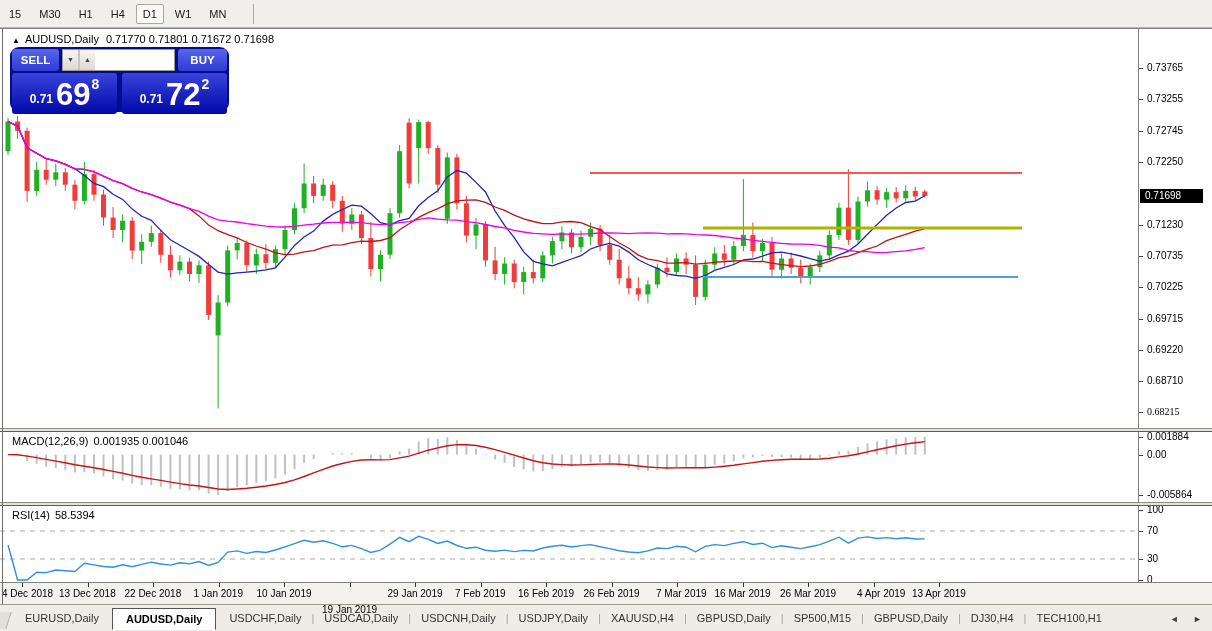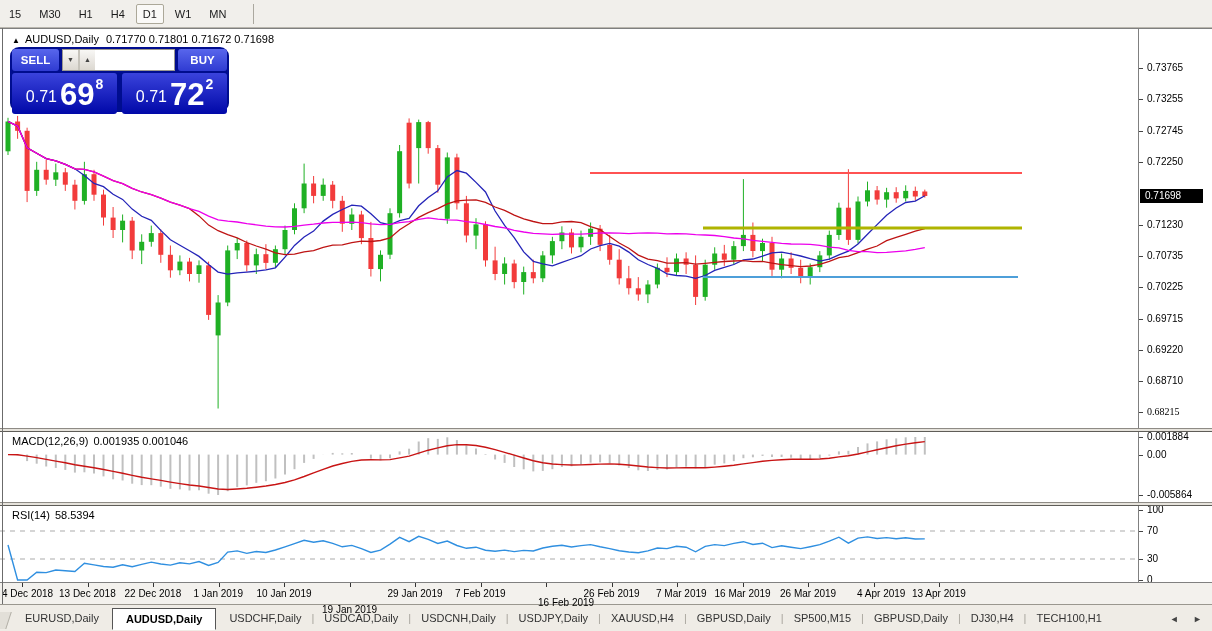--- a/index.html
+++ b/index.html
@@ -58,21 +58,21 @@
   .tp-sm{width:15px;background:linear-gradient(#F8F7F5,#DCD8D1);font-size:7px;color:#444;
          text-align:center;line-height:19px;cursor:default}
   .tp-sm.left{border-right:1px solid #C6C3BB}
   .tp-sm.right{border-left:1px solid #C6C3BB}
   .tp-vol{flex:1;border:none;outline:none;font-size:13px;text-align:right;padding-right:8px;min-width:0;
           font-family:"Liberation Sans",sans-serif;color:#000}
   .tp-row2{display:flex;margin-top:2px;height:41px}
   .tp-quote{flex:1;background:linear-gradient(#3A43DC,#0008A8);border-radius:3px;color:#fff;
             display:flex;align-items:flex-end;justify-content:center;padding-bottom:5px;box-sizing:border-box}
   .tp-quote.sellq{margin-right:5px}
-  .q-pre{font-size:16px;font-weight:normal;margin-right:3px;margin-bottom:3px}
+  .q-pre{font-size:12px;font-weight:bold;margin-right:3px;margin-bottom:3px}
   .q-big{font-size:31px;font-weight:bold;line-height:28px}
   .q-sup{font-size:14px;font-weight:bold;align-self:flex-start;margin-top:3px;margin-left:1px}
 </style>
 </head>
 <body>
 
 <div id="toolbar">
     <div class="tfbtn">15</div>
     <div class="tfbtn">M30</div>
     <div class="tfbtn">H1</div>
@@ -485,21 +485,21 @@
     <div class="datelabel" style="left: 193.5px;">1 Jan 2019</div>
     <div class="datetick" style="left: 284px;"></div>
     <div class="datelabel" style="left: 256.5px;">10 Jan 2019</div>
     <div class="datetick" style="left: 349.5px;"></div>
     <div class="datelabel" style="left: 322px; margin-top: 16px;">19 Jan 2019</div>
     <div class="datetick" style="left: 415px;"></div>
     <div class="datelabel" style="left: 387.5px;">29 Jan 2019</div>
     <div class="datetick" style="left: 480.5px;"></div>
     <div class="datelabel" style="left: 455px;">7 Feb 2019</div>
     <div class="datetick" style="left: 546px;"></div>
-    <div class="datelabel" style="left: 538px; margin-top: 9px;">16 Feb 2019</div>
+    <div class="datelabel" style="left: 518px;">16 Feb 2019</div>
     <div class="datetick" style="left: 611.5px;"></div>
     <div class="datelabel" style="left: 583.5px;">26 Feb 2019</div>
     <div class="datetick" style="left: 677px;"></div>
     <div class="datelabel" style="left: 656px;">7 Mar 2019</div>
     <div class="datetick" style="left: 742.5px;"></div>
     <div class="datelabel" style="left: 714.5px;">16 Mar 2019</div>
     <div class="datetick" style="left: 808px;"></div>
     <div class="datelabel" style="left: 780px;">26 Mar 2019</div>
     <div class="datetick" style="left: 873.5px;"></div>
     <div class="datelabel" style="left: 827px; margin-left: 30px;">4 Apr 2019</div>

